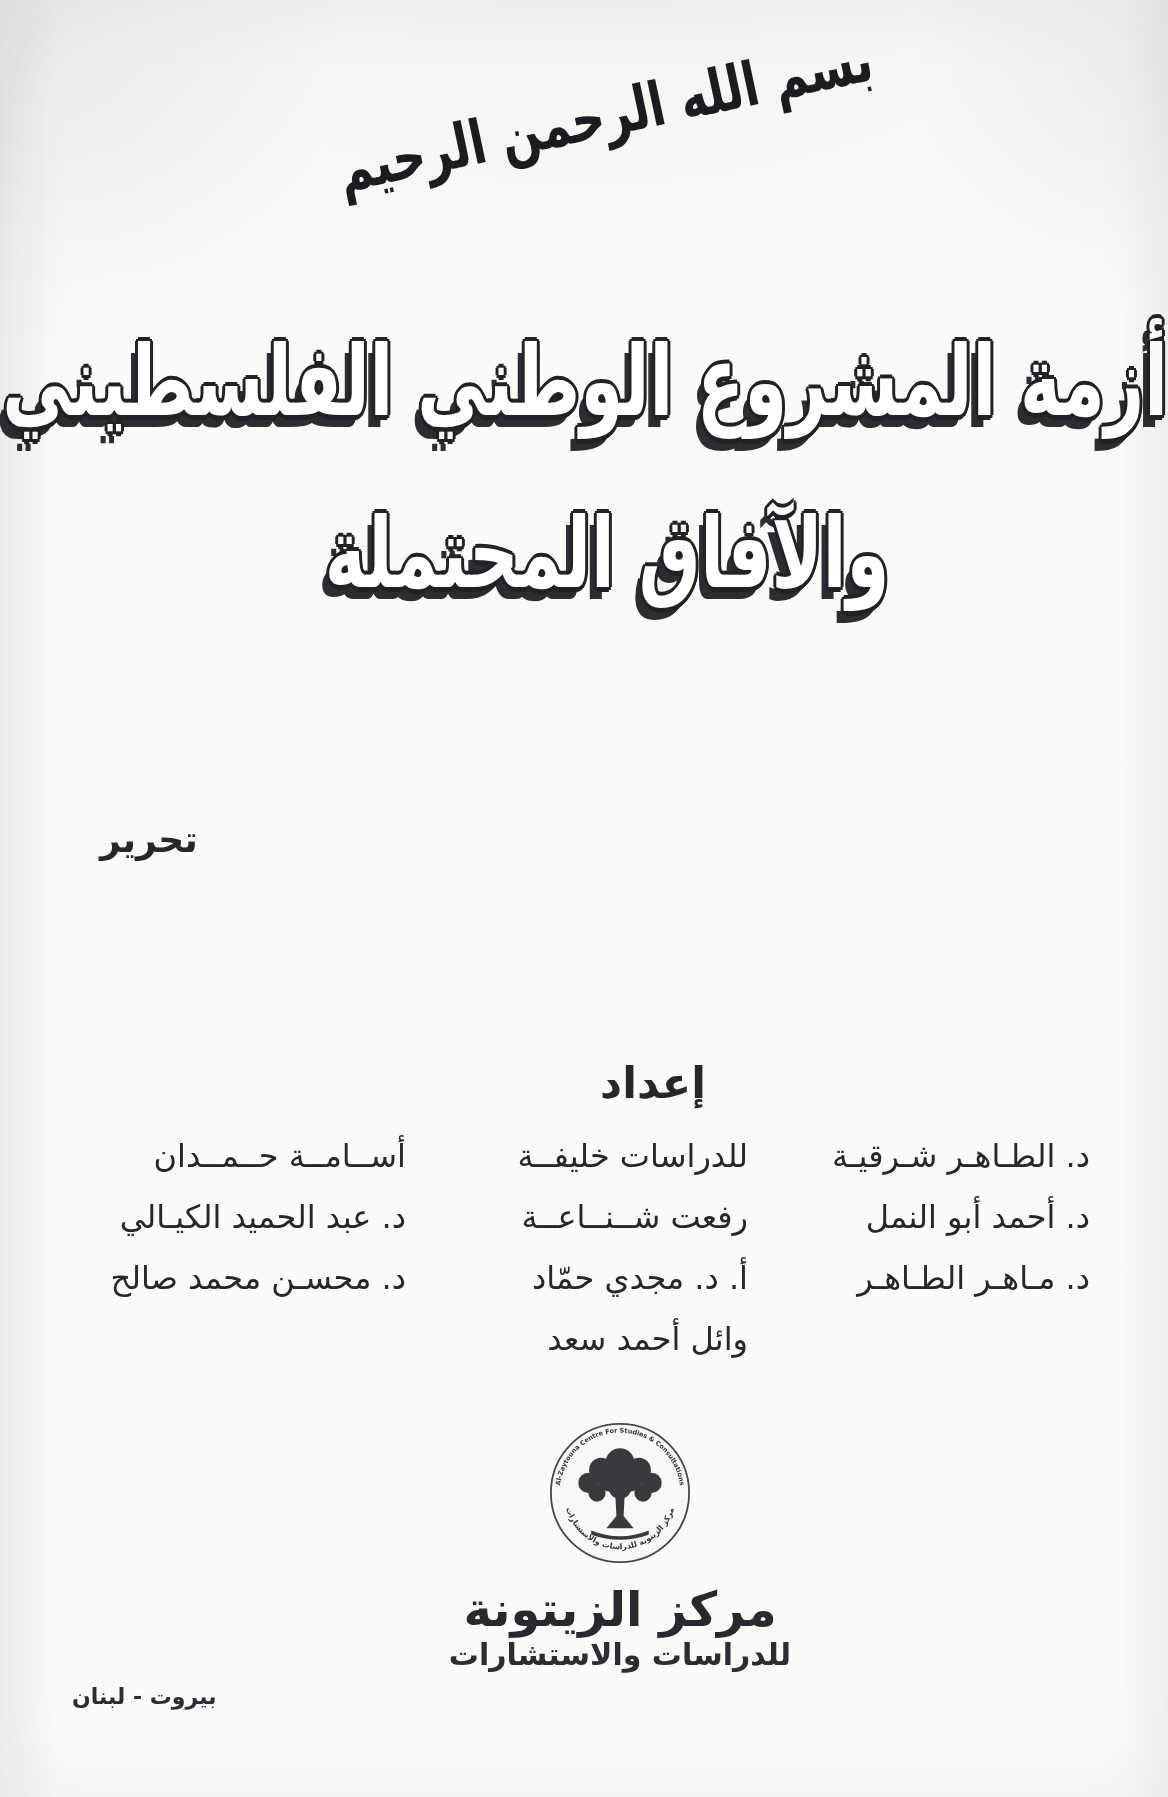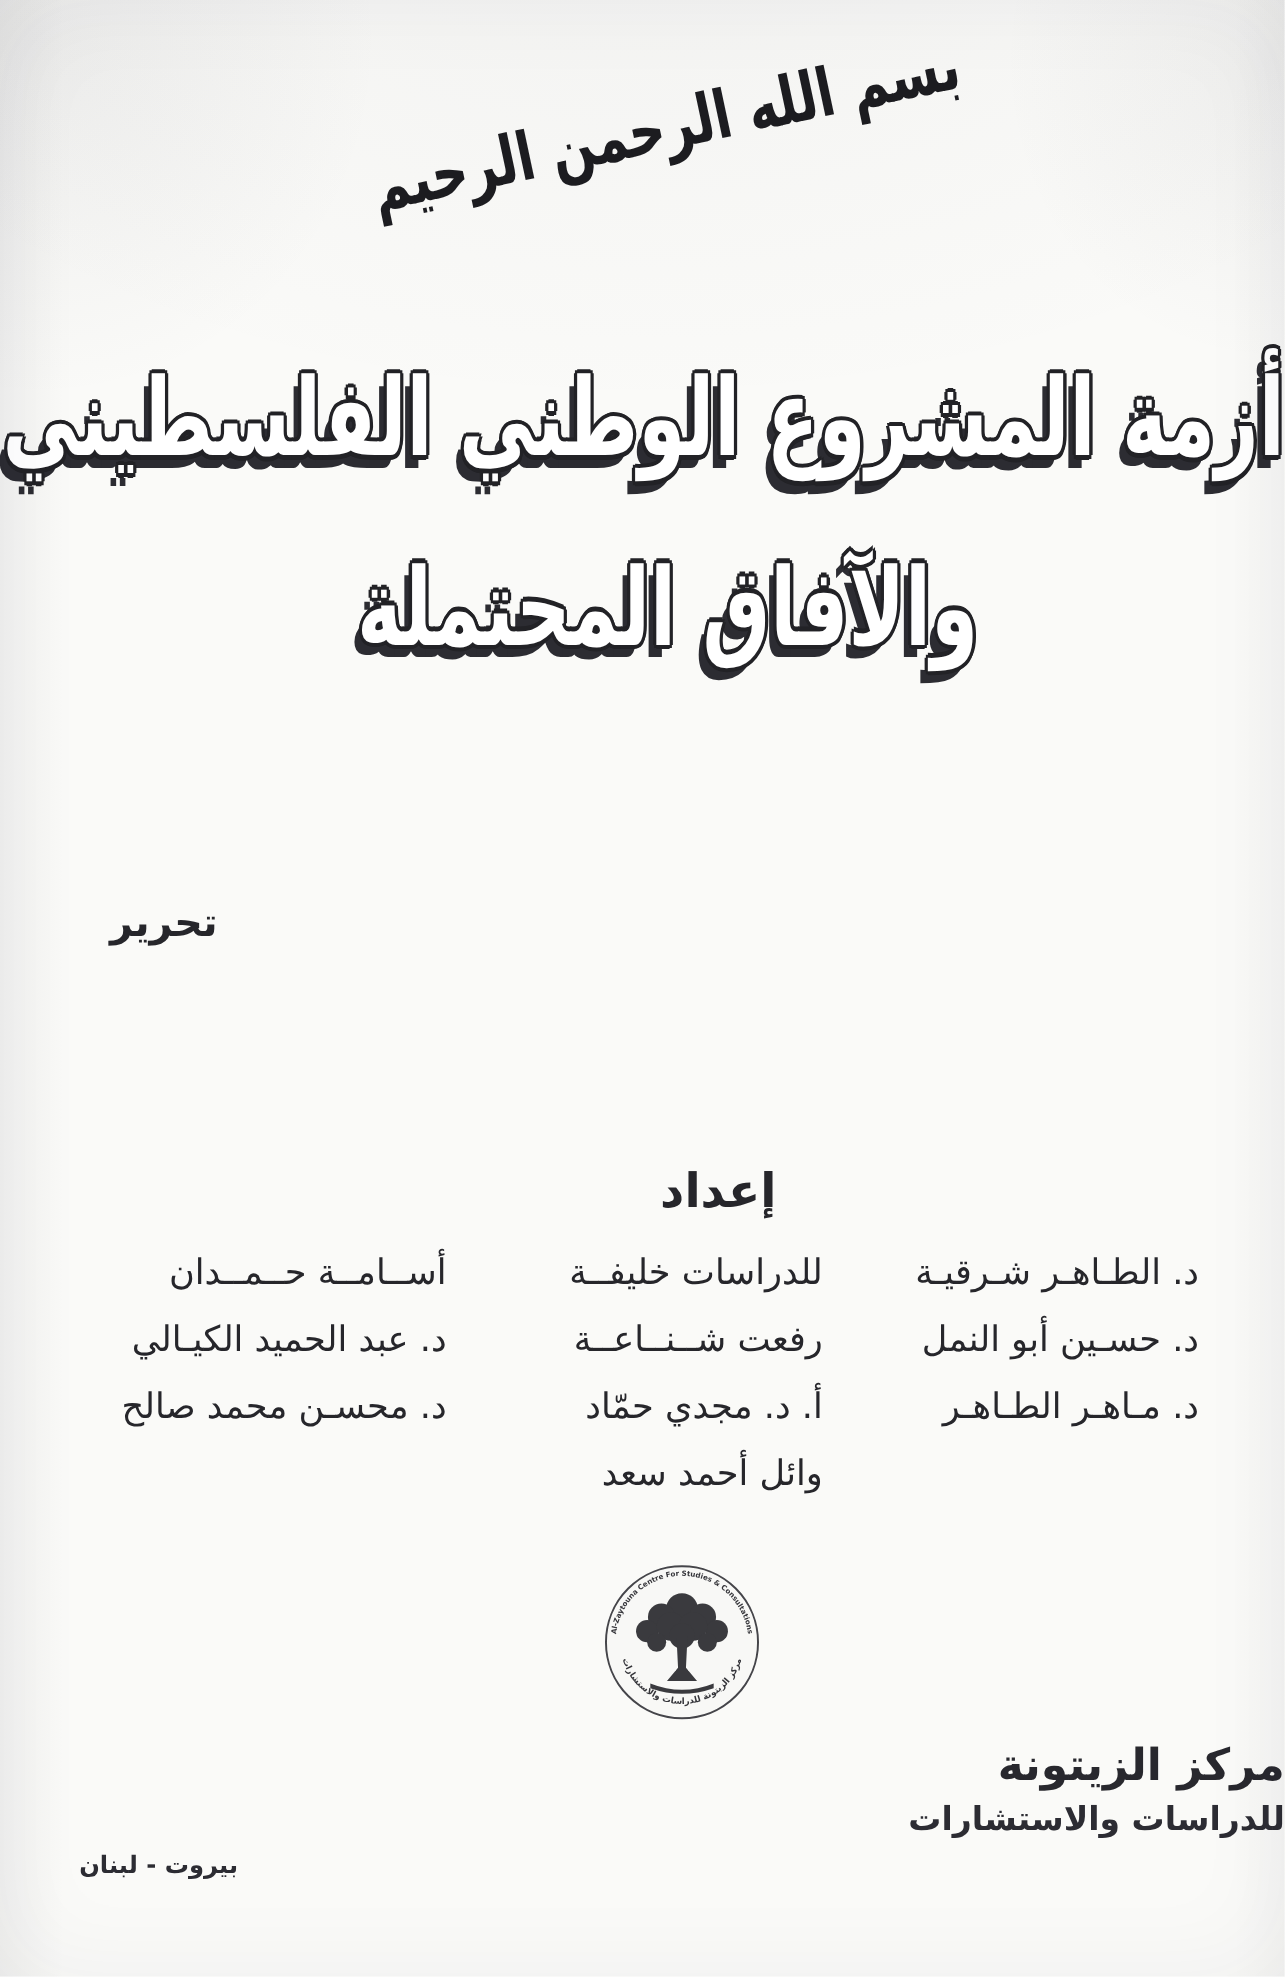--- a/index.html
+++ b/index.html
@@ -58,22 +58,22 @@
     top:1126px;right:78px;left:70px;
     display:grid;grid-template-columns:1fr 1fr 1fr;column-gap:6px;
     font-size:32px;
   }
   .contrib-col{display:flex;flex-direction:column;}
   .contrib-name{line-height:61px;white-space:nowrap;}
 
   .logo{top:1421px;left:548px;width:144px;height:144px;}
   .logo svg{display:block;width:100%;height:100%;}
 
-  .pub-name{top:1582px;left:72px;right:0;font-size:40px;font-weight:bold;line-height:1.15;color:#28282e;}
-  .pub-tagline{top:1638px;left:72px;right:0;font-size:30px;font-weight:bold;line-height:1.15;color:#2c2c33;}
+  .pub-name{top:1582px;left:72px;right:0;text-align:center;font-size:48px;font-weight:bold;line-height:1.15;color:#28282e;}
+  .pub-tagline{top:1638px;left:72px;right:0;text-align:center;font-size:30px;font-weight:bold;line-height:1.15;color:#2c2c33;}
   .pub-loc{top:1684px;left:72px;right:0;text-align:left;font-size:22px;font-weight:bold;line-height:1.15;color:#2c2c33;}
 </style>
 </head>
 <body>
 
 <div class="page">
 
   <div class="abs bismillah">بسم الله الرحمن الرحيم</div>
 
   <div>
@@ -81,21 +81,21 @@
     <div class="abs title-line title-l2">والآفاق المحتملة</div>
   </div>
 
   <div class="abs tahrir">تحرير</div>
 
   <div class="abs i3dad">إعداد</div>
 
   <div class="abs contributors">
     <div class="contrib-col">
       <span class="contrib-name">د. الطـاهـر شـرقيـة</span>
-      <span class="contrib-name">د. حسـين أبو النمل</span>
+      <span class="contrib-name">د. أحمد أبو النمل</span>
       <span class="contrib-name">د. مـاهـر الطـاهـر</span>
     </div>
     <div class="contrib-col">
       <span class="contrib-name">للدراسات خليفــة</span>
       <span class="contrib-name">رفعت شــنــاعــة</span>
       <span class="contrib-name">أ. د. مجدي حمّاد</span>
       <span class="contrib-name">وائل أحمد سعد</span>
     </div>
     <div class="contrib-col">
       <span class="contrib-name">أســامــة حــمــدان</span>

